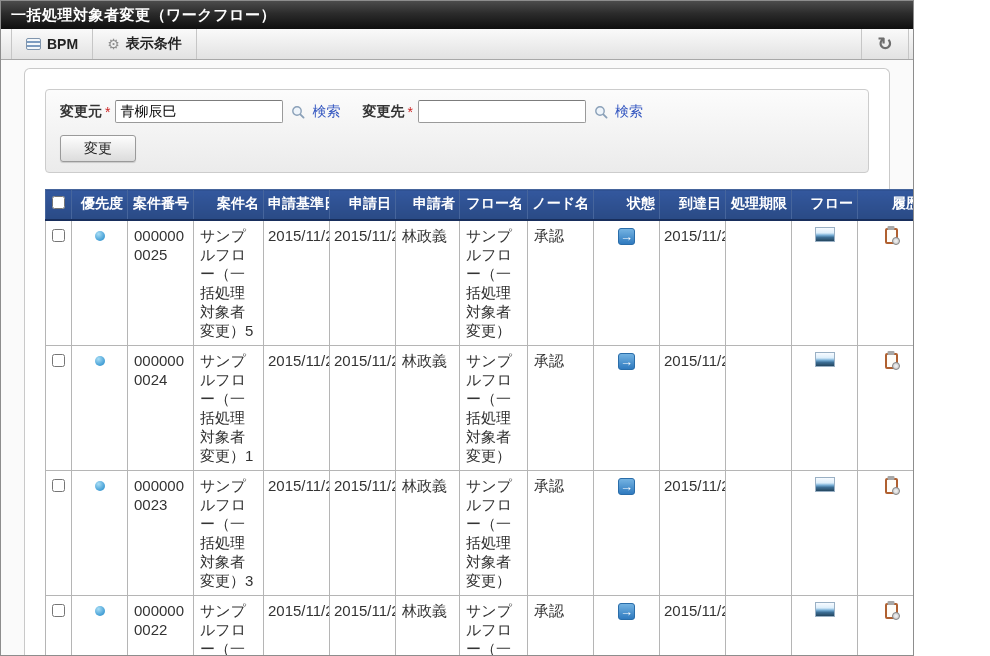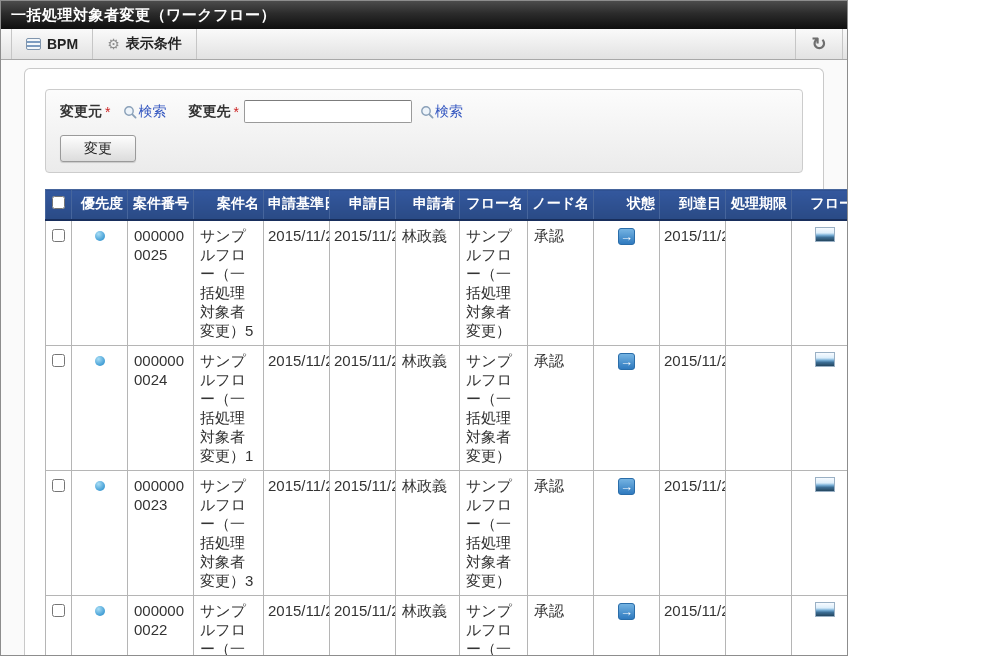--- a/index.html
+++ b/index.html
@@ -1,17 +1,17 @@
 <!DOCTYPE html>
 <html><head>
 <meta charset="utf-8">
 <style>
   * { box-sizing: border-box; margin: 0; padding: 0; }
   body { font-family: "Liberation Sans", sans-serif; background:#fff; }
-  .page{ width:848px; height:656px; border:1px solid #8d8d8d; overflow:hidden; position:relative; background:#14532d; }
+  .page{ width:914px; height:656px; border:1px solid #8d8d8d; overflow:hidden; position:relative; background:#14532d; }
 
   
   .titlebar{ height:28px; background:linear-gradient(#4c4c4c,#2b2b2b 45%,#0f0f0f); color:#fff;
              font-size:15px; font-weight:bold; line-height:28px; padding:0 10px; letter-spacing:.5px; }
 
   
   .toolbar{ height:31px; background:linear-gradient(#fafafa,#e2e2e2); border-bottom:1px solid #a8a8a8;
             display:flex; align-items:stretch; }
   .tool-group{ display:flex; margin-left:10px; border-left:1px solid #c6c6c6; }
   .tool-tab{ display:flex; align-items:center; gap:6px; padding:5px 14px; font-size:14px; font-weight:bold;
@@ -29,21 +29,21 @@
               min-height:640px; padding:20px; }
 
   
   .form-panel{ background:linear-gradient(#fcfcfc,#ebebeb); border:1px solid #cccccc; border-radius:4px;
                padding:10px 14px 10px; }
   .form-row{ display:flex; align-items:center; font-size:14px; color:#333; }
   .field-label{ font-weight:bold; }
   .required{ color:#cc2222; margin:0 5px 0 3px; }
   input.text{ width:168px; height:23px; border:1px solid #9a9a9a; border-top-color:#7c7c7c; border-radius:2px;
               padding:0 4px; font-size:14px; font-family:"Liberation Sans",sans-serif; background:#fff; }
-  .search-link{ color:#3356c0; display:flex; align-items:center; gap:1px; margin:0 22px 0 8px;
+  .search-link{ color:#3356c0; display:flex; align-items:center; gap:7px; margin:0 22px 0 8px;
                 cursor:pointer; white-space:nowrap; }
   .mag{ width:14px; height:14px; }
   .form-row2{ display:flex; align-items:flex-start; justify-content:space-between; margin-top:8px;
               font-size:14px; color:#333; }
   .chk-label{ display:flex; align-items:center; gap:5px; margin-top:4px; cursor:pointer; }
   .change-btn{ width:76px; height:27px; background:linear-gradient(#fdfdfd,#dcdcdc); border:1px solid #9a9a9a;
                border-radius:3px; font-size:14px; color:#222; cursor:pointer; margin-top:4px;
                font-family:"Liberation Sans",sans-serif; box-shadow:0 1px 1px rgba(0,0,0,.15); }
 
   
@@ -112,20 +112,21 @@
     </div>
   </div>
 
   <div class="content">
     <div class="container">
 
       <div class="form-panel">
         <div class="form-row">
           <span class="field-label">変更元</span>
           <span class="required">*</span>
+          <input class="text" type="text" value="青柳辰巳" style="">
           <span class="search-link">
             <svg class="mag" viewBox="0 0 14 14">
               <circle cx="6" cy="6" r="4.2" fill="#eef4fa" stroke="#8aa0b8" stroke-width="1.4"></circle>
               <line x1="9.3" y1="9.3" x2="12.6" y2="12.6" stroke="#8aa0b8" stroke-width="1.8" stroke-linecap="round"></line>
             </svg>
             <span>検索</span>
           </span>
           <span class="field-label">変更先</span>
           <span class="required">*</span>
           <input class="text" type="text" value="" style="">

